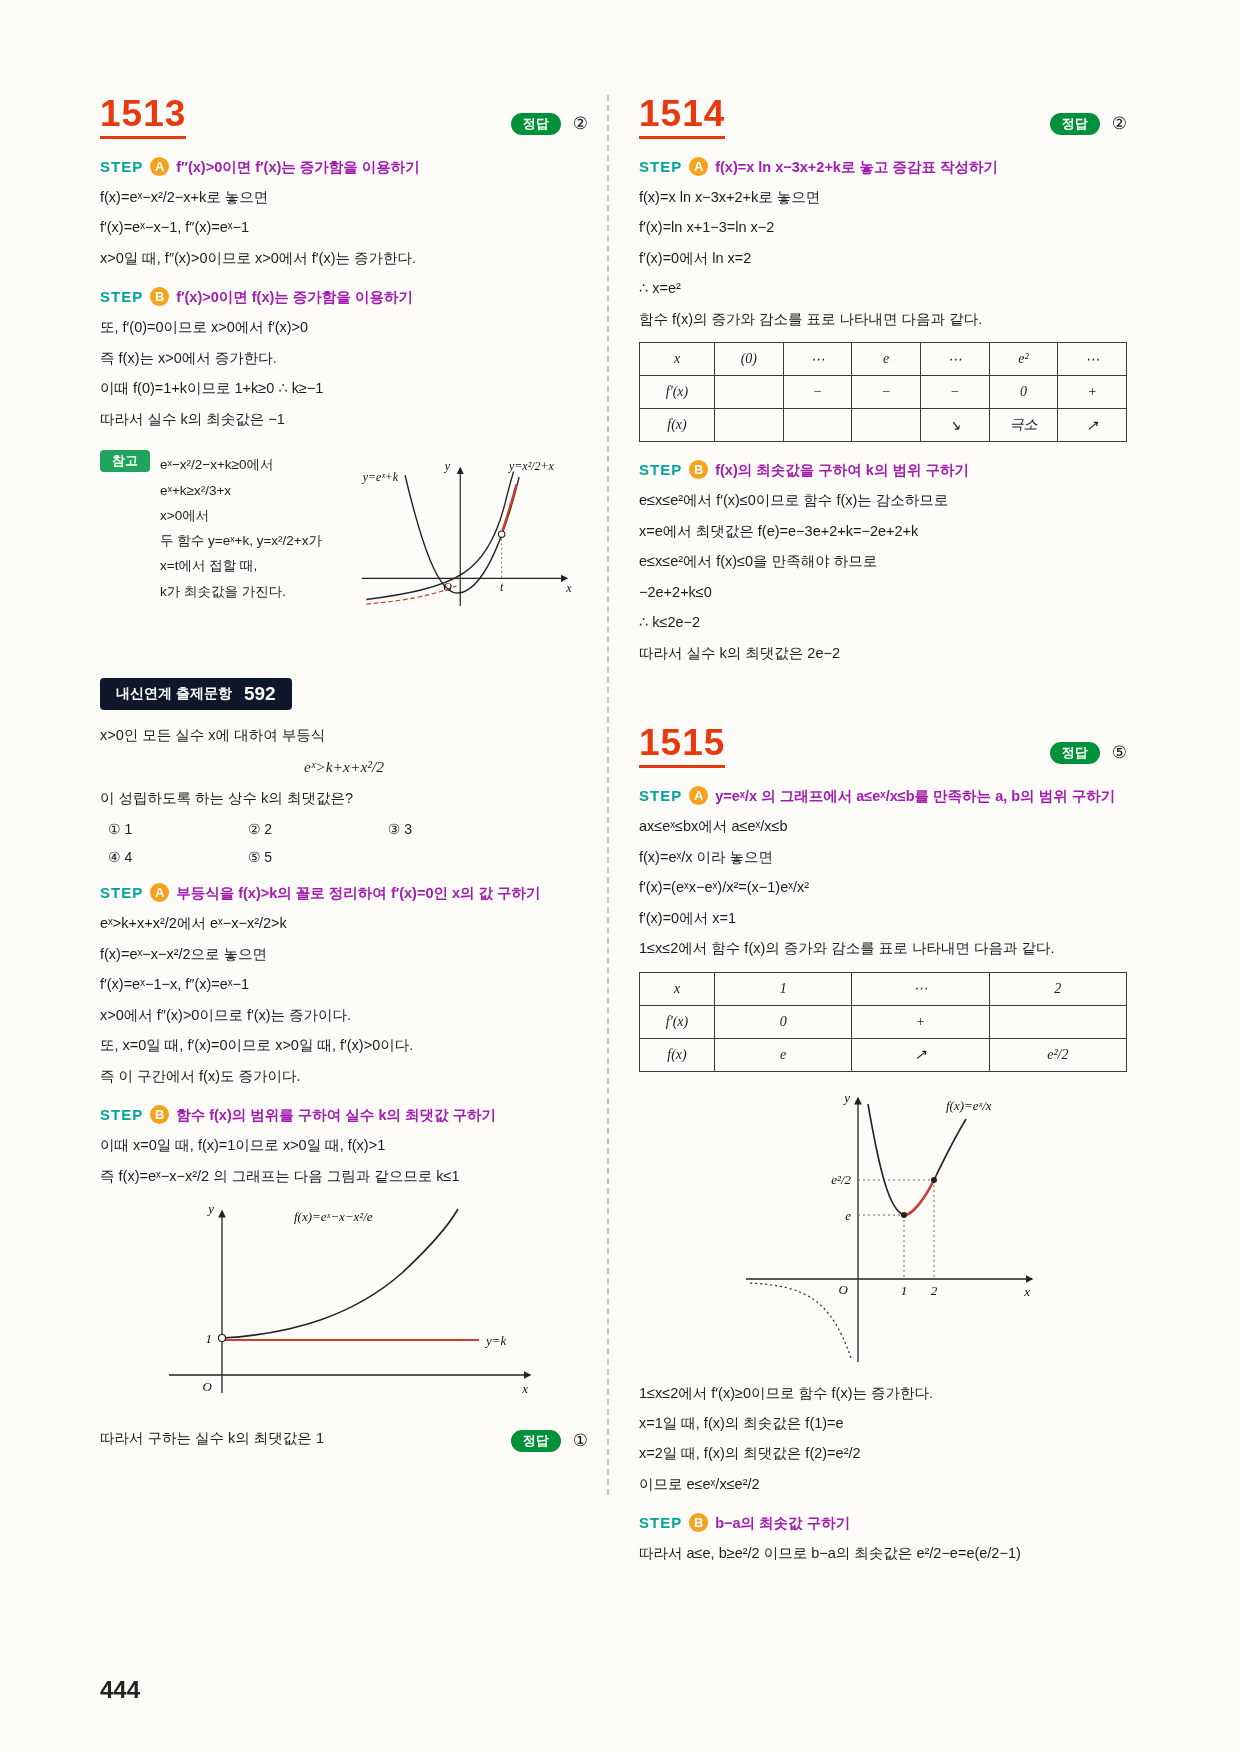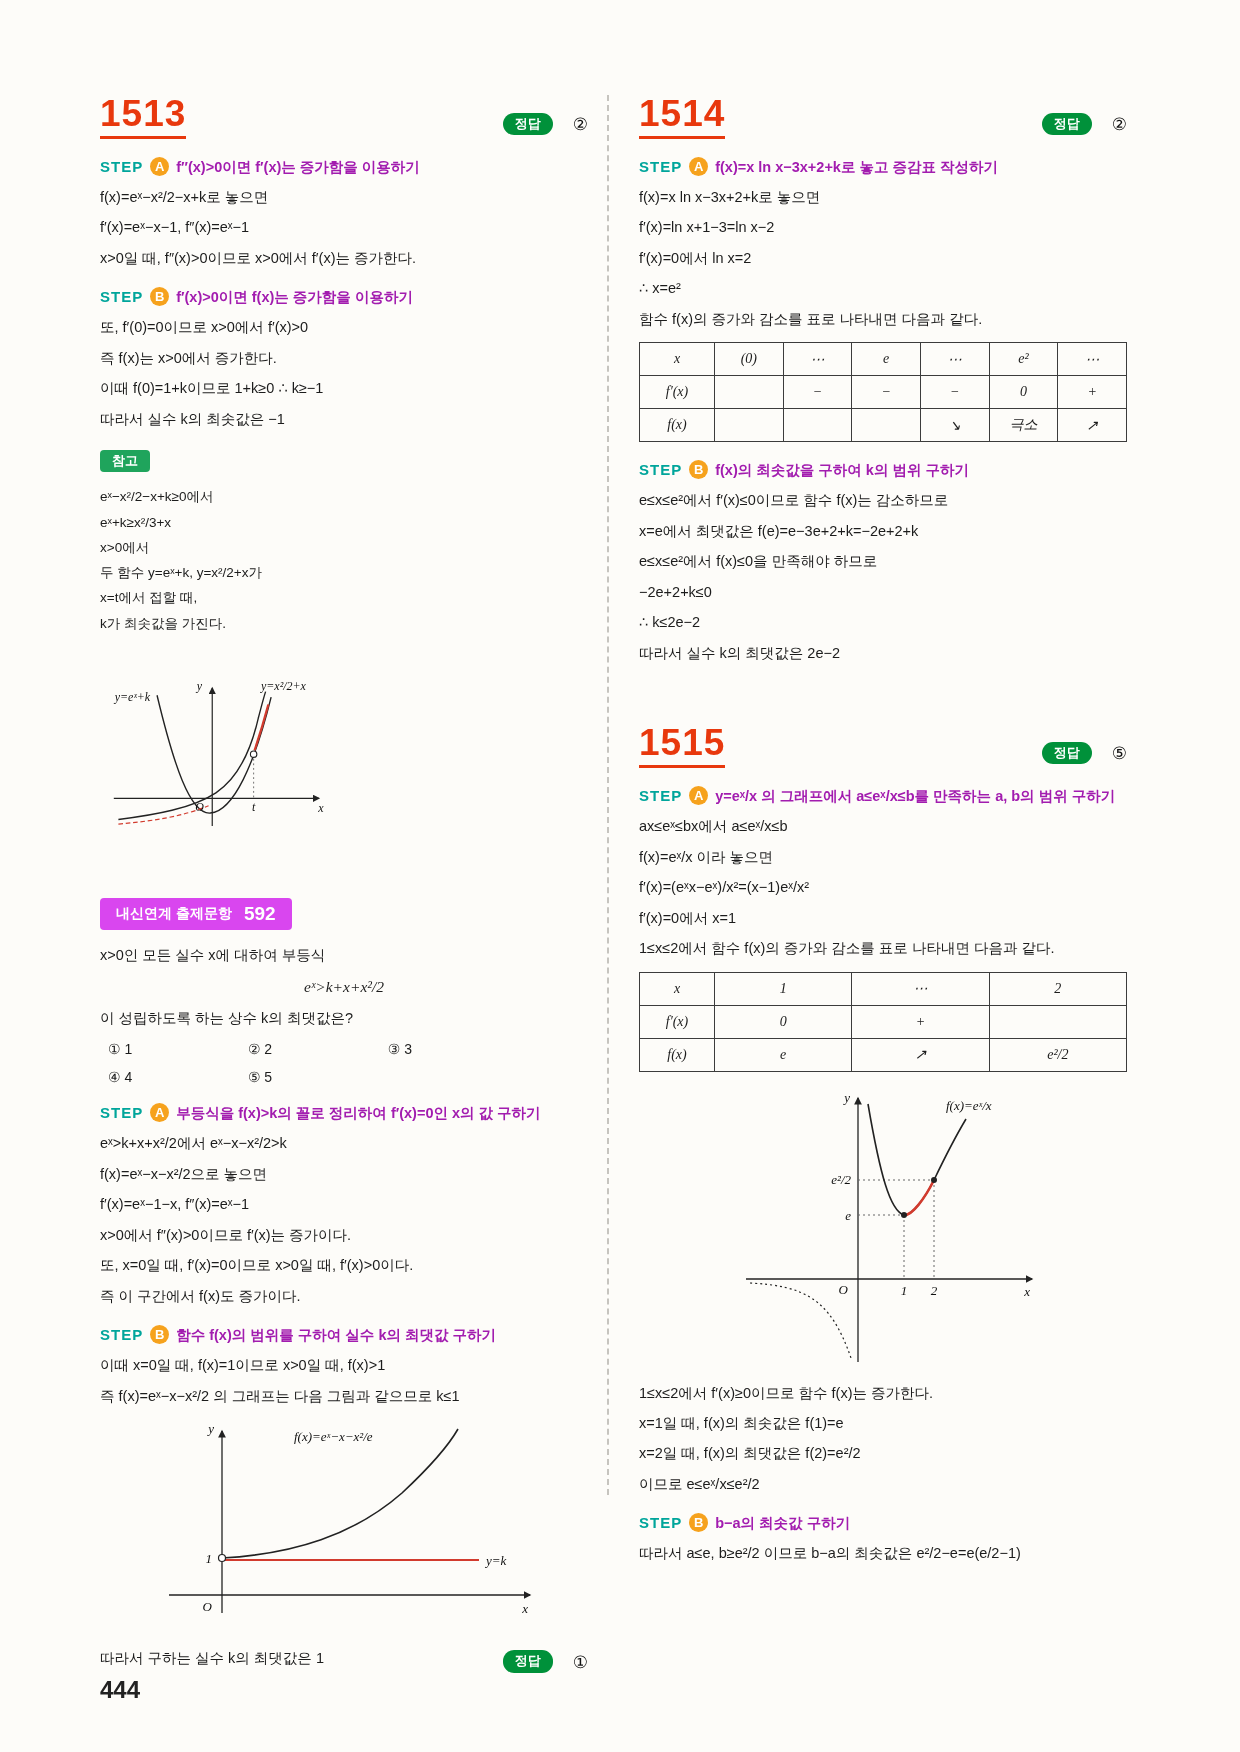--- a/index.html
+++ b/index.html
@@ -5,37 +5,37 @@
   html,body{margin:0;padding:0;background:#e9e7e2;}
   .page{position:relative;width:1240px;height:1752px;margin:0 auto;background:#fdfcf9;
         font-family:"Liberation Sans",sans-serif;color:#1c1c1c;overflow:hidden;box-sizing:border-box;}
   .divider{position:absolute;left:607px;top:95px;height:1400px;border-left:2px dashed #c6c4bf;}
   .col{position:absolute;top:95px;width:488px;}
   .col-left{left:100px;}
   .col-right{left:639px;}
   .prob-head{display:flex;justify-content:space-between;align-items:flex-end;margin-bottom:14px;}
   .prob-num{margin:0;font-size:37px;line-height:1;font-weight:bold;color:#e8380d;
             border-bottom:3px solid #e8380d;padding-bottom:4px;letter-spacing:1px;}
-  .answer-tag{display:flex;align-items:flex-end;gap:20px;padding-bottom:4px;margin-top:10px;}
+  .answer-tag{display:flex;align-items:flex-start;gap:12px;padding-bottom:4px;margin-top:10px;}
   .pill{display:inline-block;background:#00913a;color:#fff;font-size:13px;font-weight:bold;
         padding:2px 12px;border-radius:11px;line-height:1.4;}
   .circled{font-size:17px;color:#111;}
   .step-head{display:flex;align-items:flex-start;gap:7px;margin:18px 0 9px;}
   .step-word{color:#00a59b;font-weight:bold;font-size:15px;letter-spacing:1px;line-height:20px;}
   .step-circle{flex:0 0 auto;width:19px;height:19px;border-radius:50%;background:#f6a21d;color:#fff;
                font-weight:bold;font-size:13px;display:inline-flex;align-items:center;justify-content:center;line-height:1;}
   .step-title{font-weight:bold;font-size:14.5px;color:#a21caf;line-height:20px;flex:1;}
   .line{margin:8px 0;font-size:14.5px;line-height:1.55;}
   .small-line{margin:5px 0;font-size:13.5px;line-height:1.5;}
   .formula-center{text-align:center;font-family:"Liberation Serif",serif;font-style:italic;font-size:15.5px;}
-  .note-block{display:flex;gap:10px;margin-top:20px;align-items:flex-start;flex-direction:column;}
+  .note-block{display:flex;gap:10px;margin-top:20px;align-items:flex-start;}
   .note-pill{flex:0 0 auto;background:#1fa45c;border-radius:4px;}
   .note-lines{flex:0 0 178px;}
   .exam{margin-top:56px;}
-  .exam-head{display:flex;align-items:center;gap:12px;background:#d946ef;color:#fff;width:fit-content;
+  .exam-head{display:flex;align-items:center;gap:12px;background:#0f172a;color:#fff;width:fit-content;
              padding:5px 16px;border-radius:4px;margin-bottom:14px;}
   .exam-title{font-size:14px;font-weight:bold;}
   .exam-num{font-size:19px;font-weight:bold;}
   .choices{display:grid;grid-template-columns:repeat(3,1fr);row-gap:12px;width:86%;margin:12px 0 4px 8px;
            font-size:14px;}
   .mono-table{border-collapse:collapse;width:100%;margin:12px 0;}
   .mono-table td{border:1.4px solid #3c3c3c;text-align:center;padding:7px 4px;font-size:14px;
                  font-family:"Liberation Serif",serif;font-style:italic;min-width:30px;height:18px;}
   .mono-table td:first-child{width:66px;}
   .conclusion-row{display:flex;justify-content:space-between;align-items:center;margin-top:6px;}

